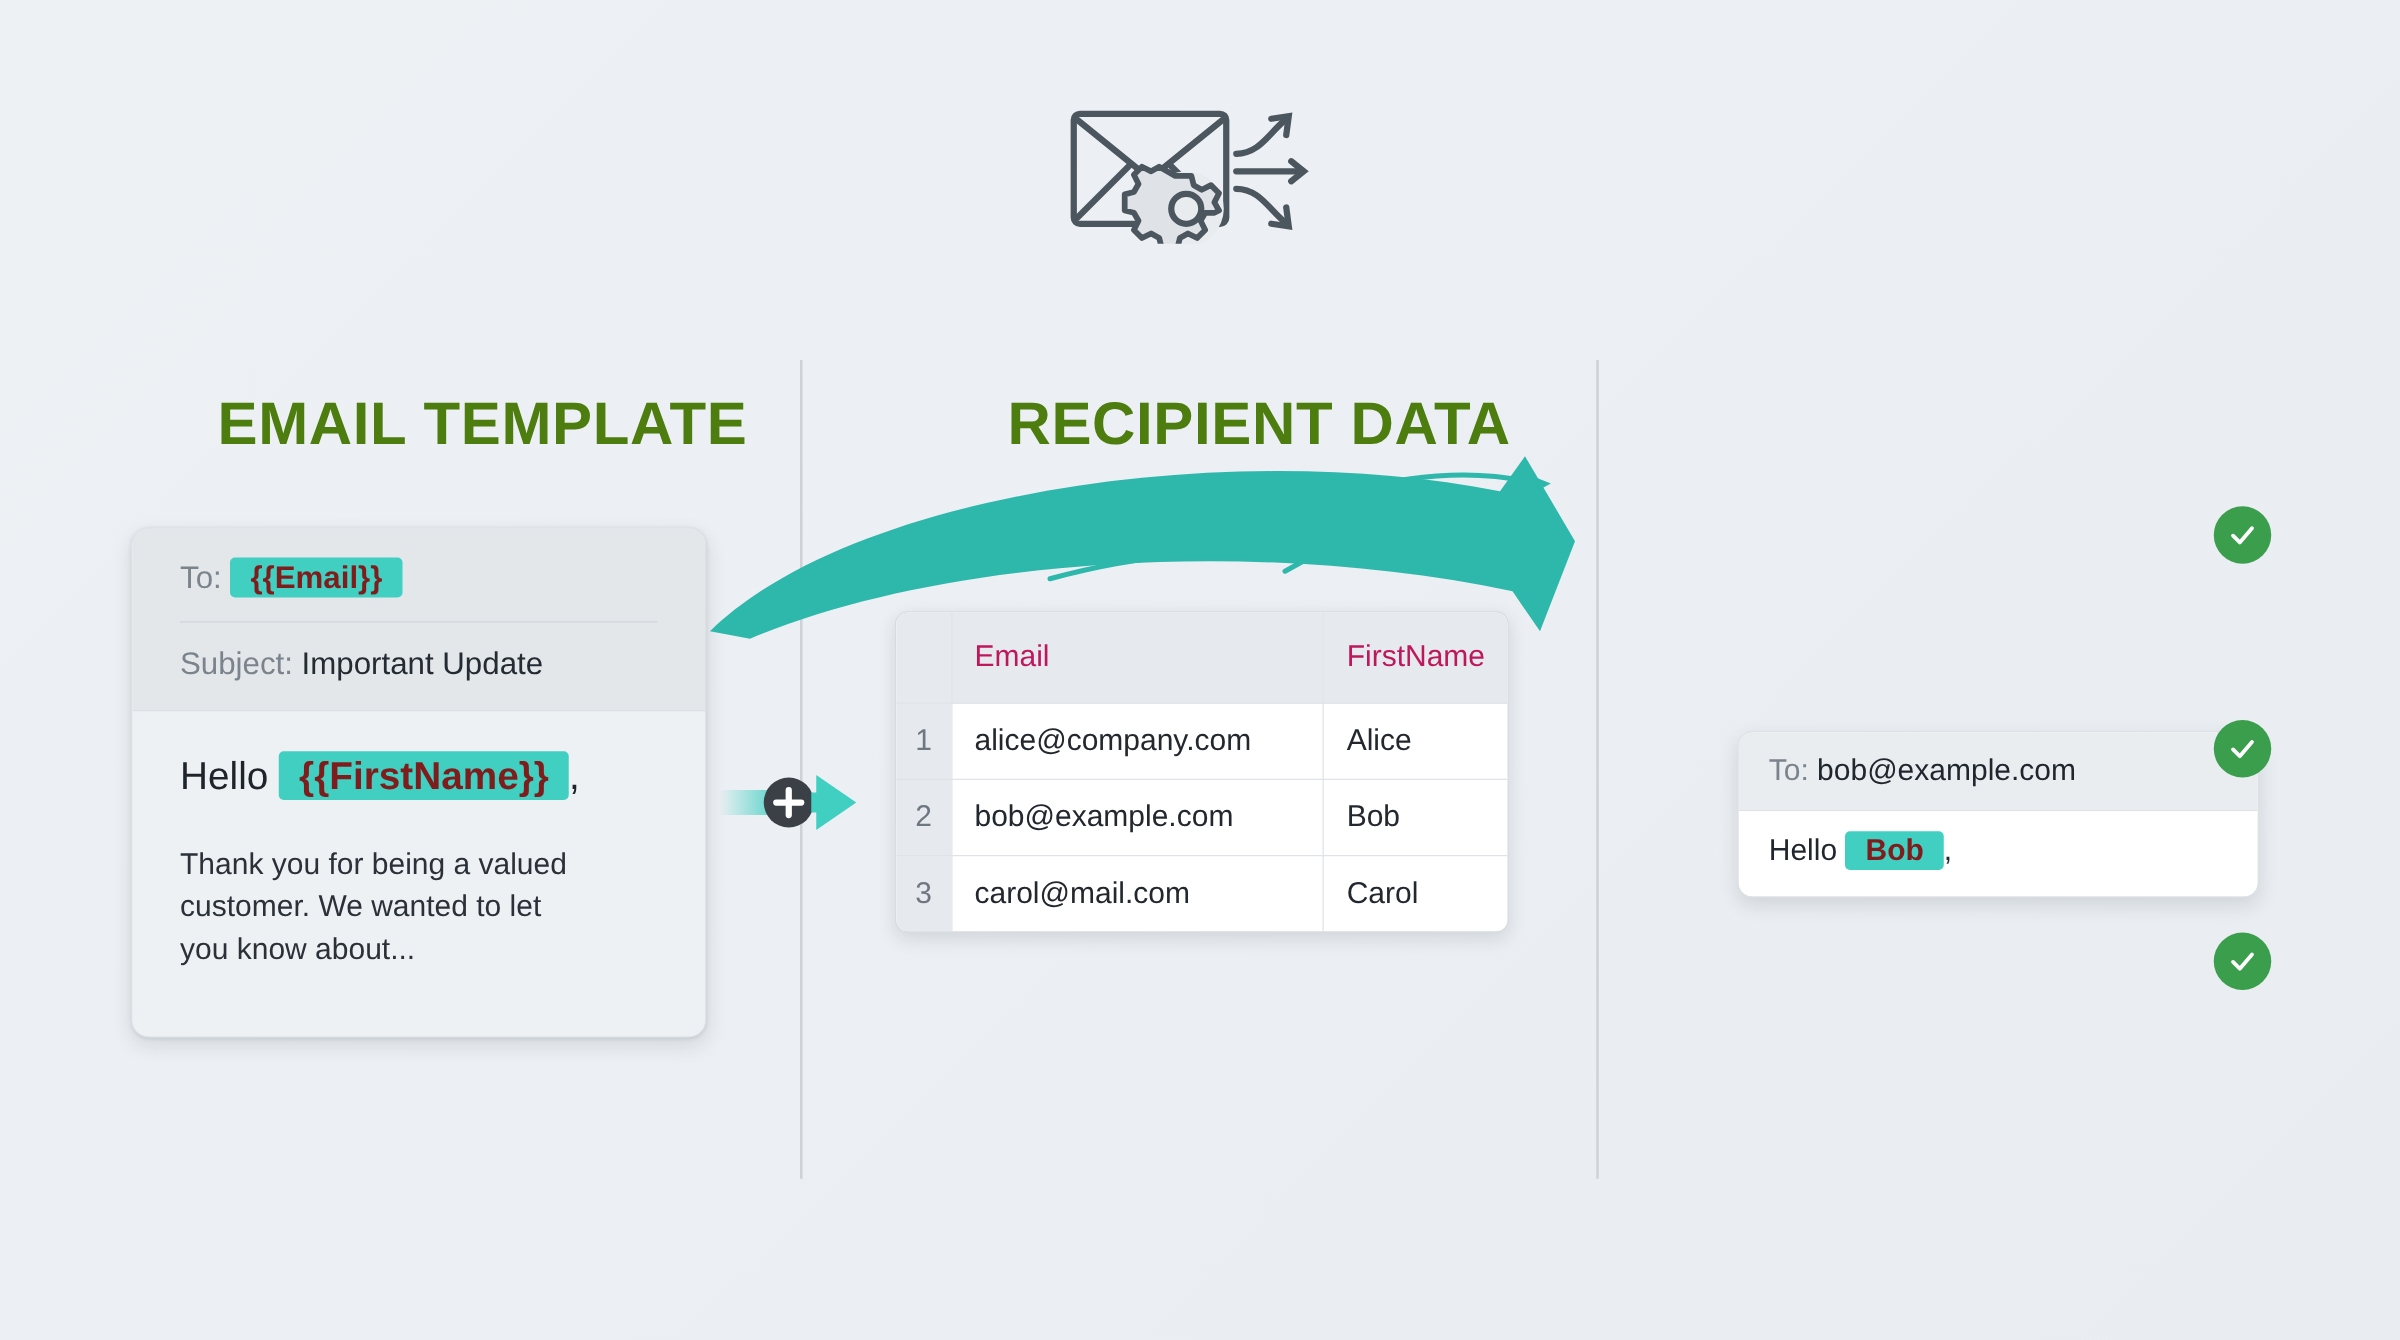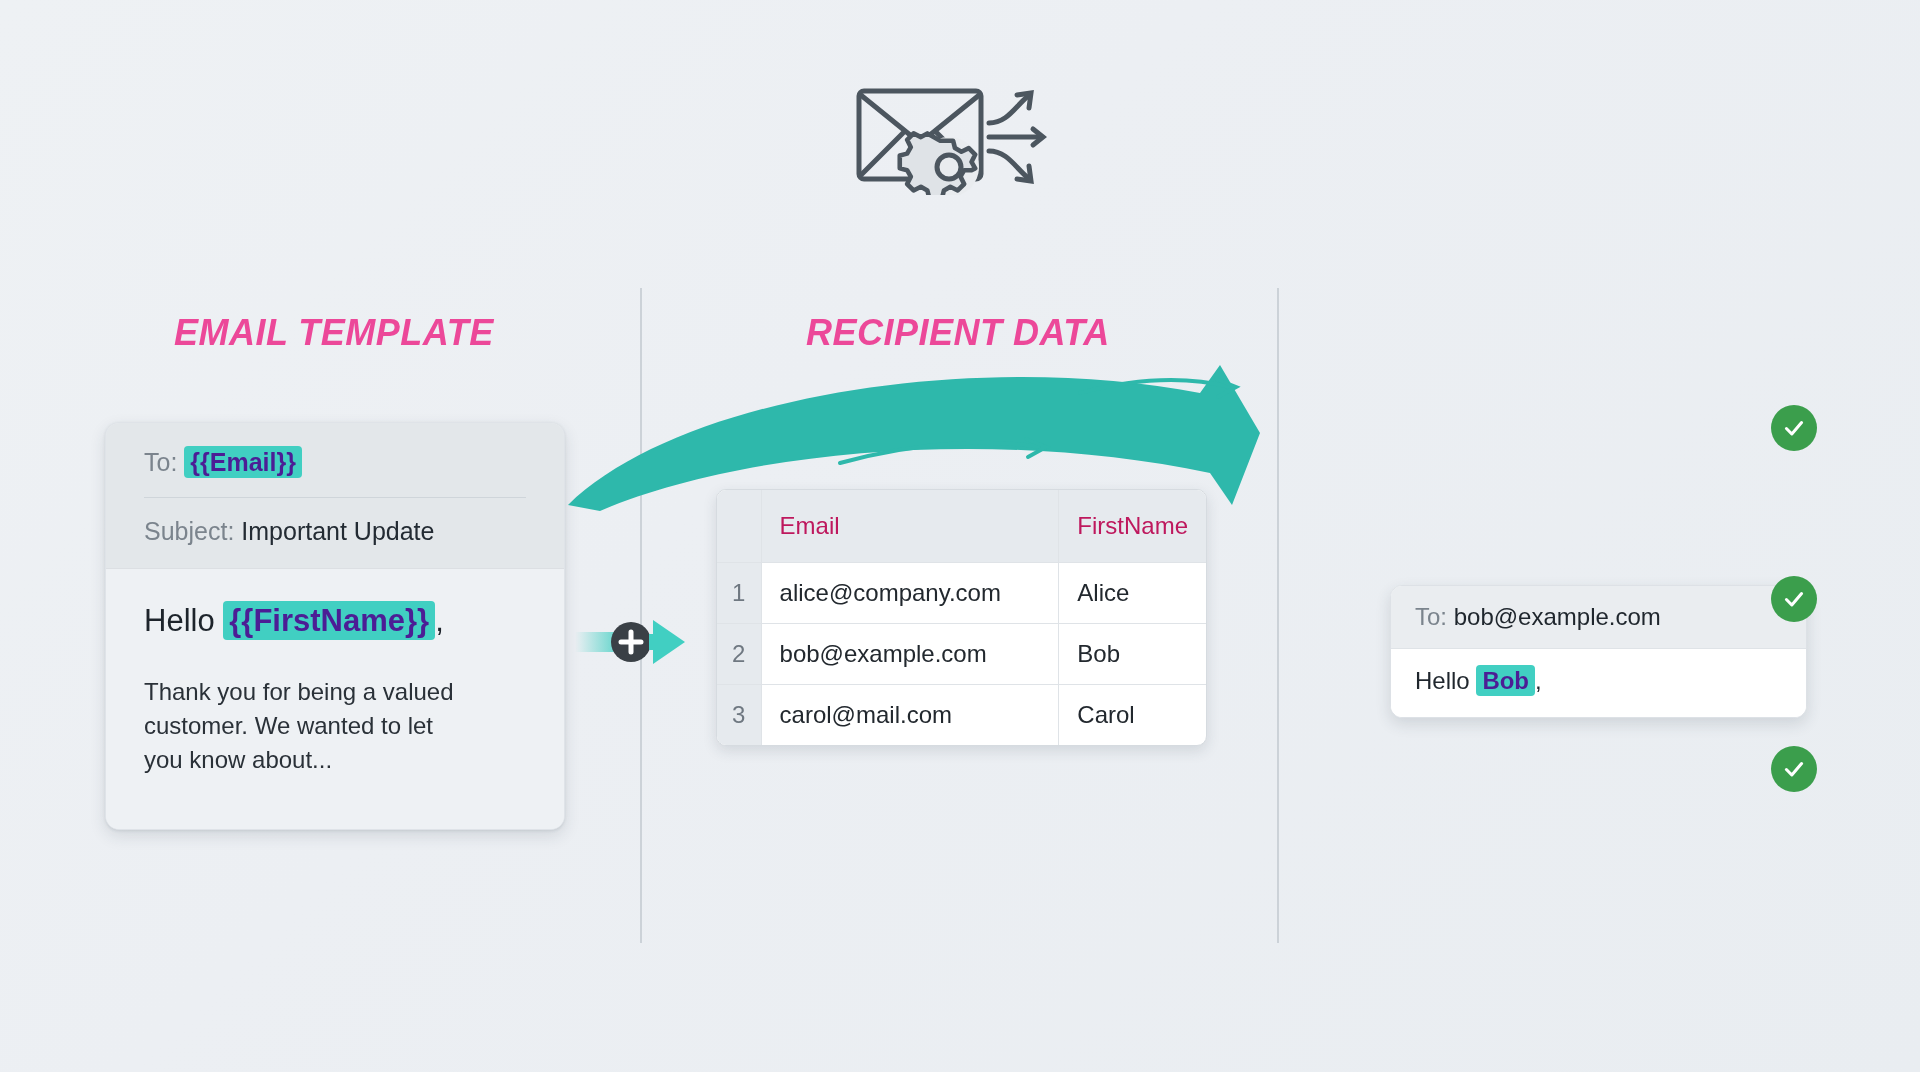--- a/index.html
+++ b/index.html
@@ -36,26 +36,25 @@
     top: 288px;
     height: 655px;
     background: #ccd2d8;
   }
   .divider.d1 { left: 640px; }
   .divider.d2 { left: 1277px; }
 
   
   .col-title {
     position: absolute;
-    font-size: 36px;
+    font-size: 48px;
     font-weight: bold;
     letter-spacing: 0.5px;
-    color: #ec4899;
-    white-space: nowrap;
-    font-style: italic;
+    color: #4d7c0f;
+    white-space: nowrap;
   }
   .col-title.t1 { left: 174px; top: 312px; }
   .col-title.t2 { left: 806px; top: 312px; }
   .col-title.t3 { left: 1405px; top: 312px; }
 
   
   .template-card {
     position: absolute;
     left: 105px;
     top: 422px;
@@ -95,24 +94,24 @@
   }
   .para {
     font-size: 24px;
     color: #2a3views;
     color: #2a3138;
     line-height: 1.42;
     max-width: 330px;
   }
   .tag {
     background: #41cfc2;
-    color: #4c1d95;
+    color: #7f1d1d;
     font-weight: bold;
     border-radius: 4px;
-    padding: 2px 6px;
+    padding: 2px 16px;
   }
 
   
   .connector {
     position: absolute;
     left: 575px;
     top: 612px;
     width: 120px;
     height: 60px;
   }

